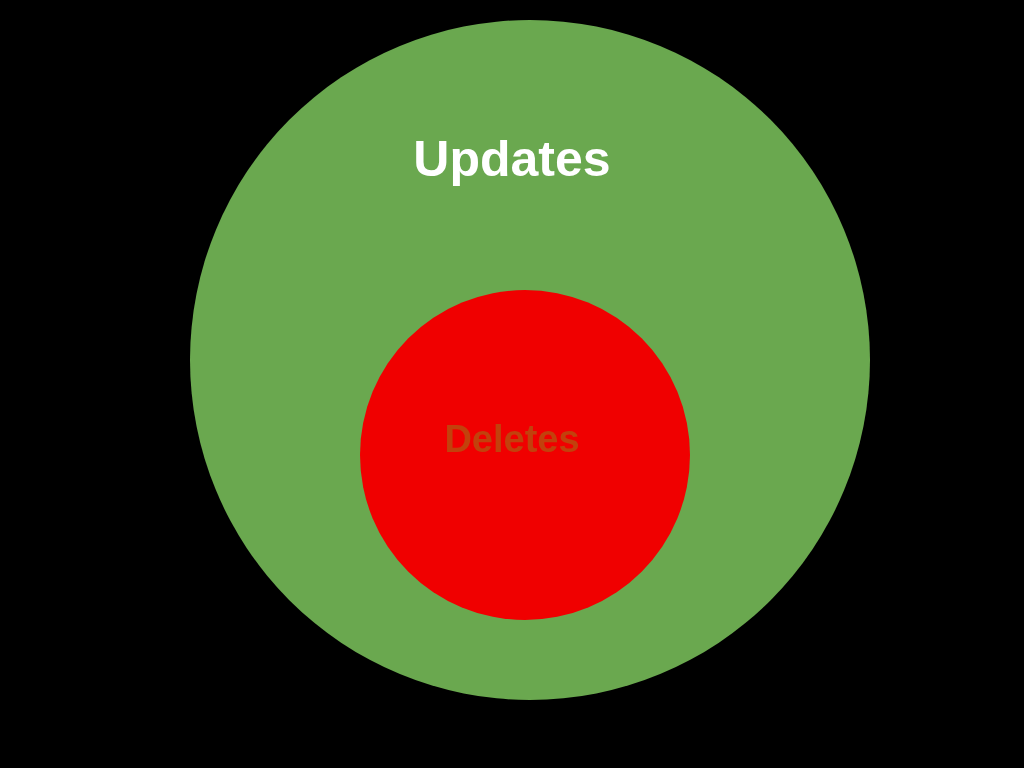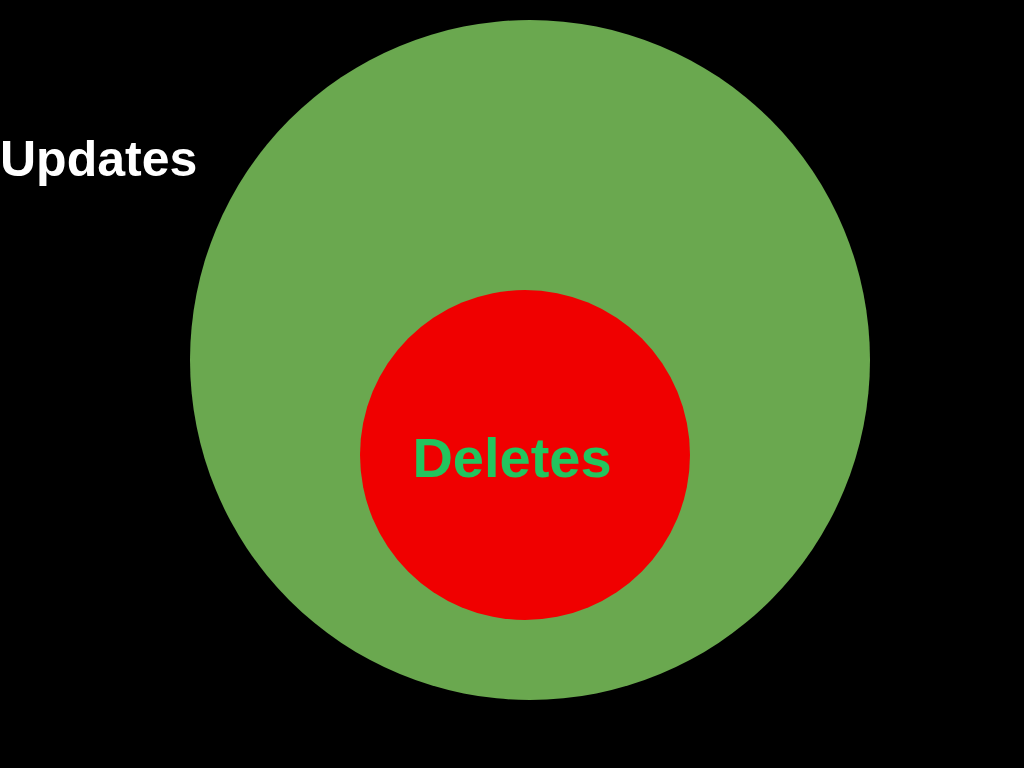--- a/index.html
+++ b/index.html
@@ -31,34 +31,34 @@
       border-radius: 50%;
       background: #f00000;
       left: 360px;
       top: 290px;
     }
     .outer-label {
       position: absolute;
       left: 0;
       right: 0;
       top: 130px;
+      text-align: center;
       color: #ffffff;
       font-size: 50px;
       font-weight: 700;
     }
     .inner-label {
       position: absolute;
       left: 0;
       right: 0;
       top: 418px;
       text-align: center;
-      color: #22c55e;
-      font-size: 56px;
+      color: #c2410c;
+      font-size: 38px;
       font-weight: 700;
-      margin-top: 7px;
     }
   </style>
 </head>
 <body>
 
 <div class="outer-circle"></div>
 <div class="inner-circle"></div>
 <div class="outer-label">Updates</div>
 <div class="inner-label">Deletes</div>
 

